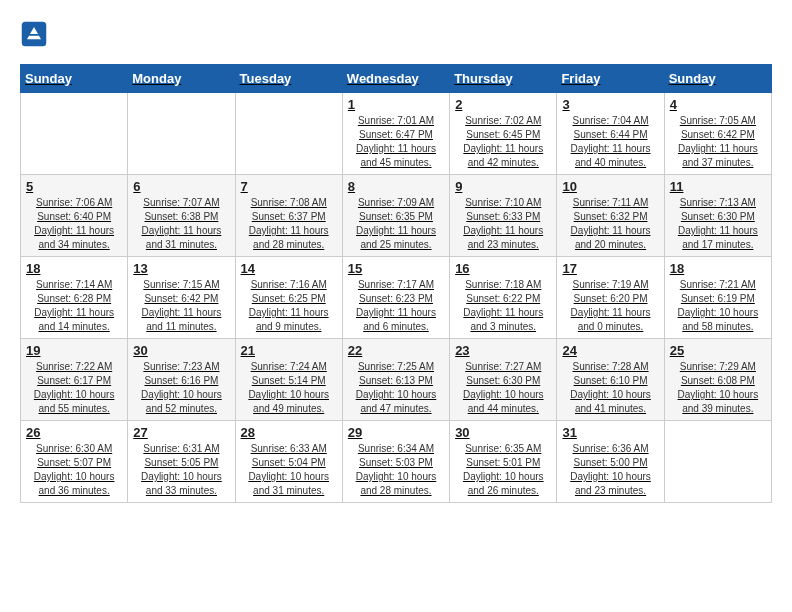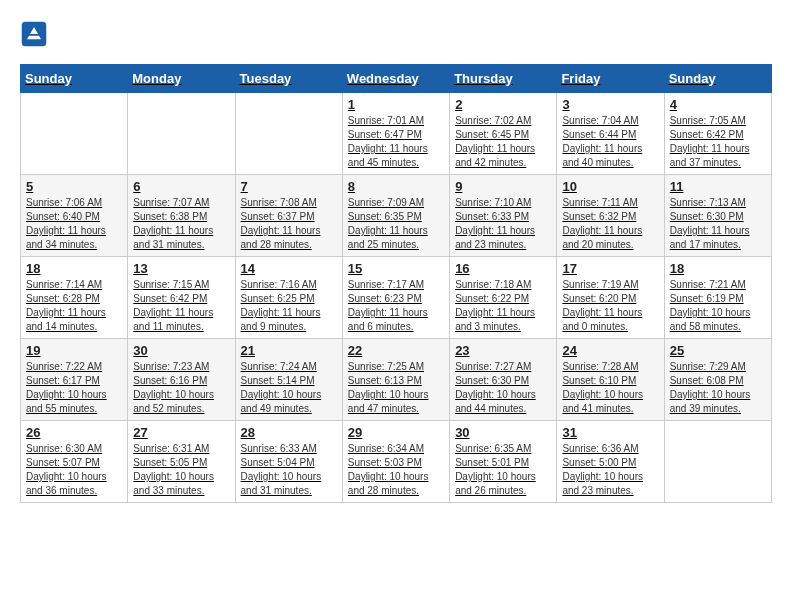--- a/index.html
+++ b/index.html
@@ -77,20 +77,21 @@
     .day-number {
       font-size: 13px;
       font-weight: bold;
       display: block;
       margin-bottom: 2px;
     }
     .day-info {
       font-size: 10px;
       line-height: 1.4;
       color: #333;
+      text-align: center;
     }
     .empty-cell {
       background: #fff !important;
     }
   </style>
 </head>
 <body>
 
 <div class="header">
   <div class="logo">

